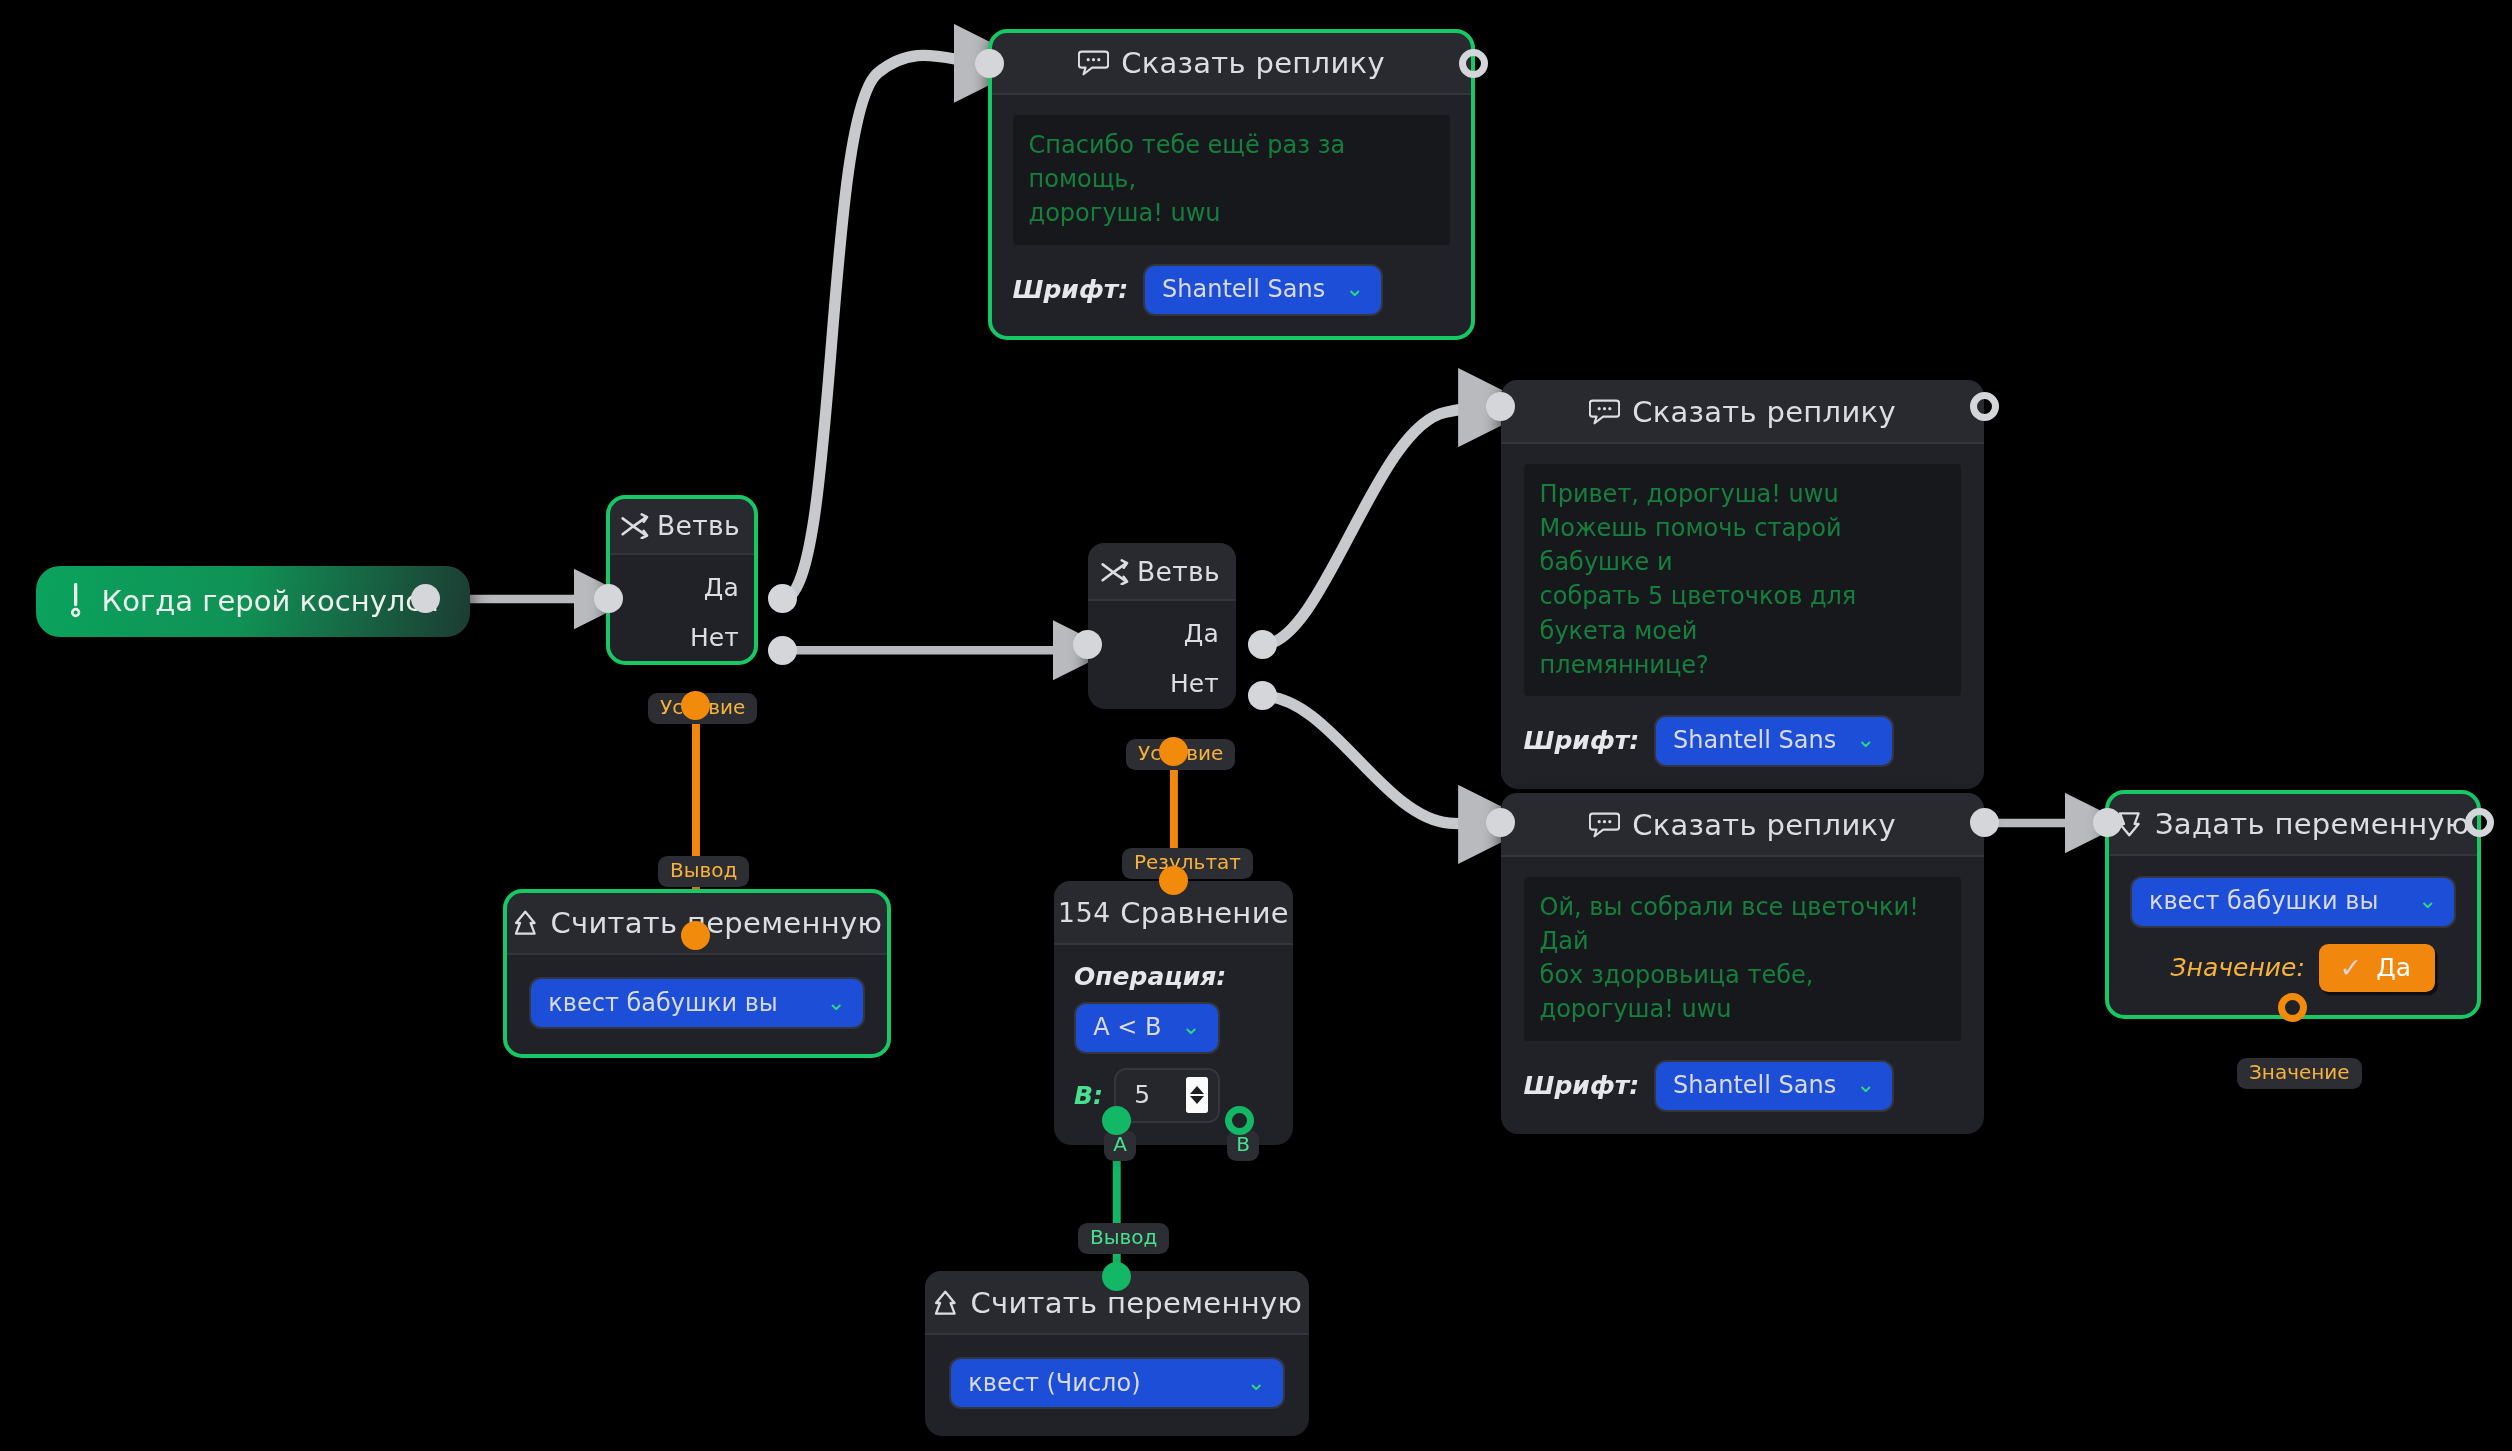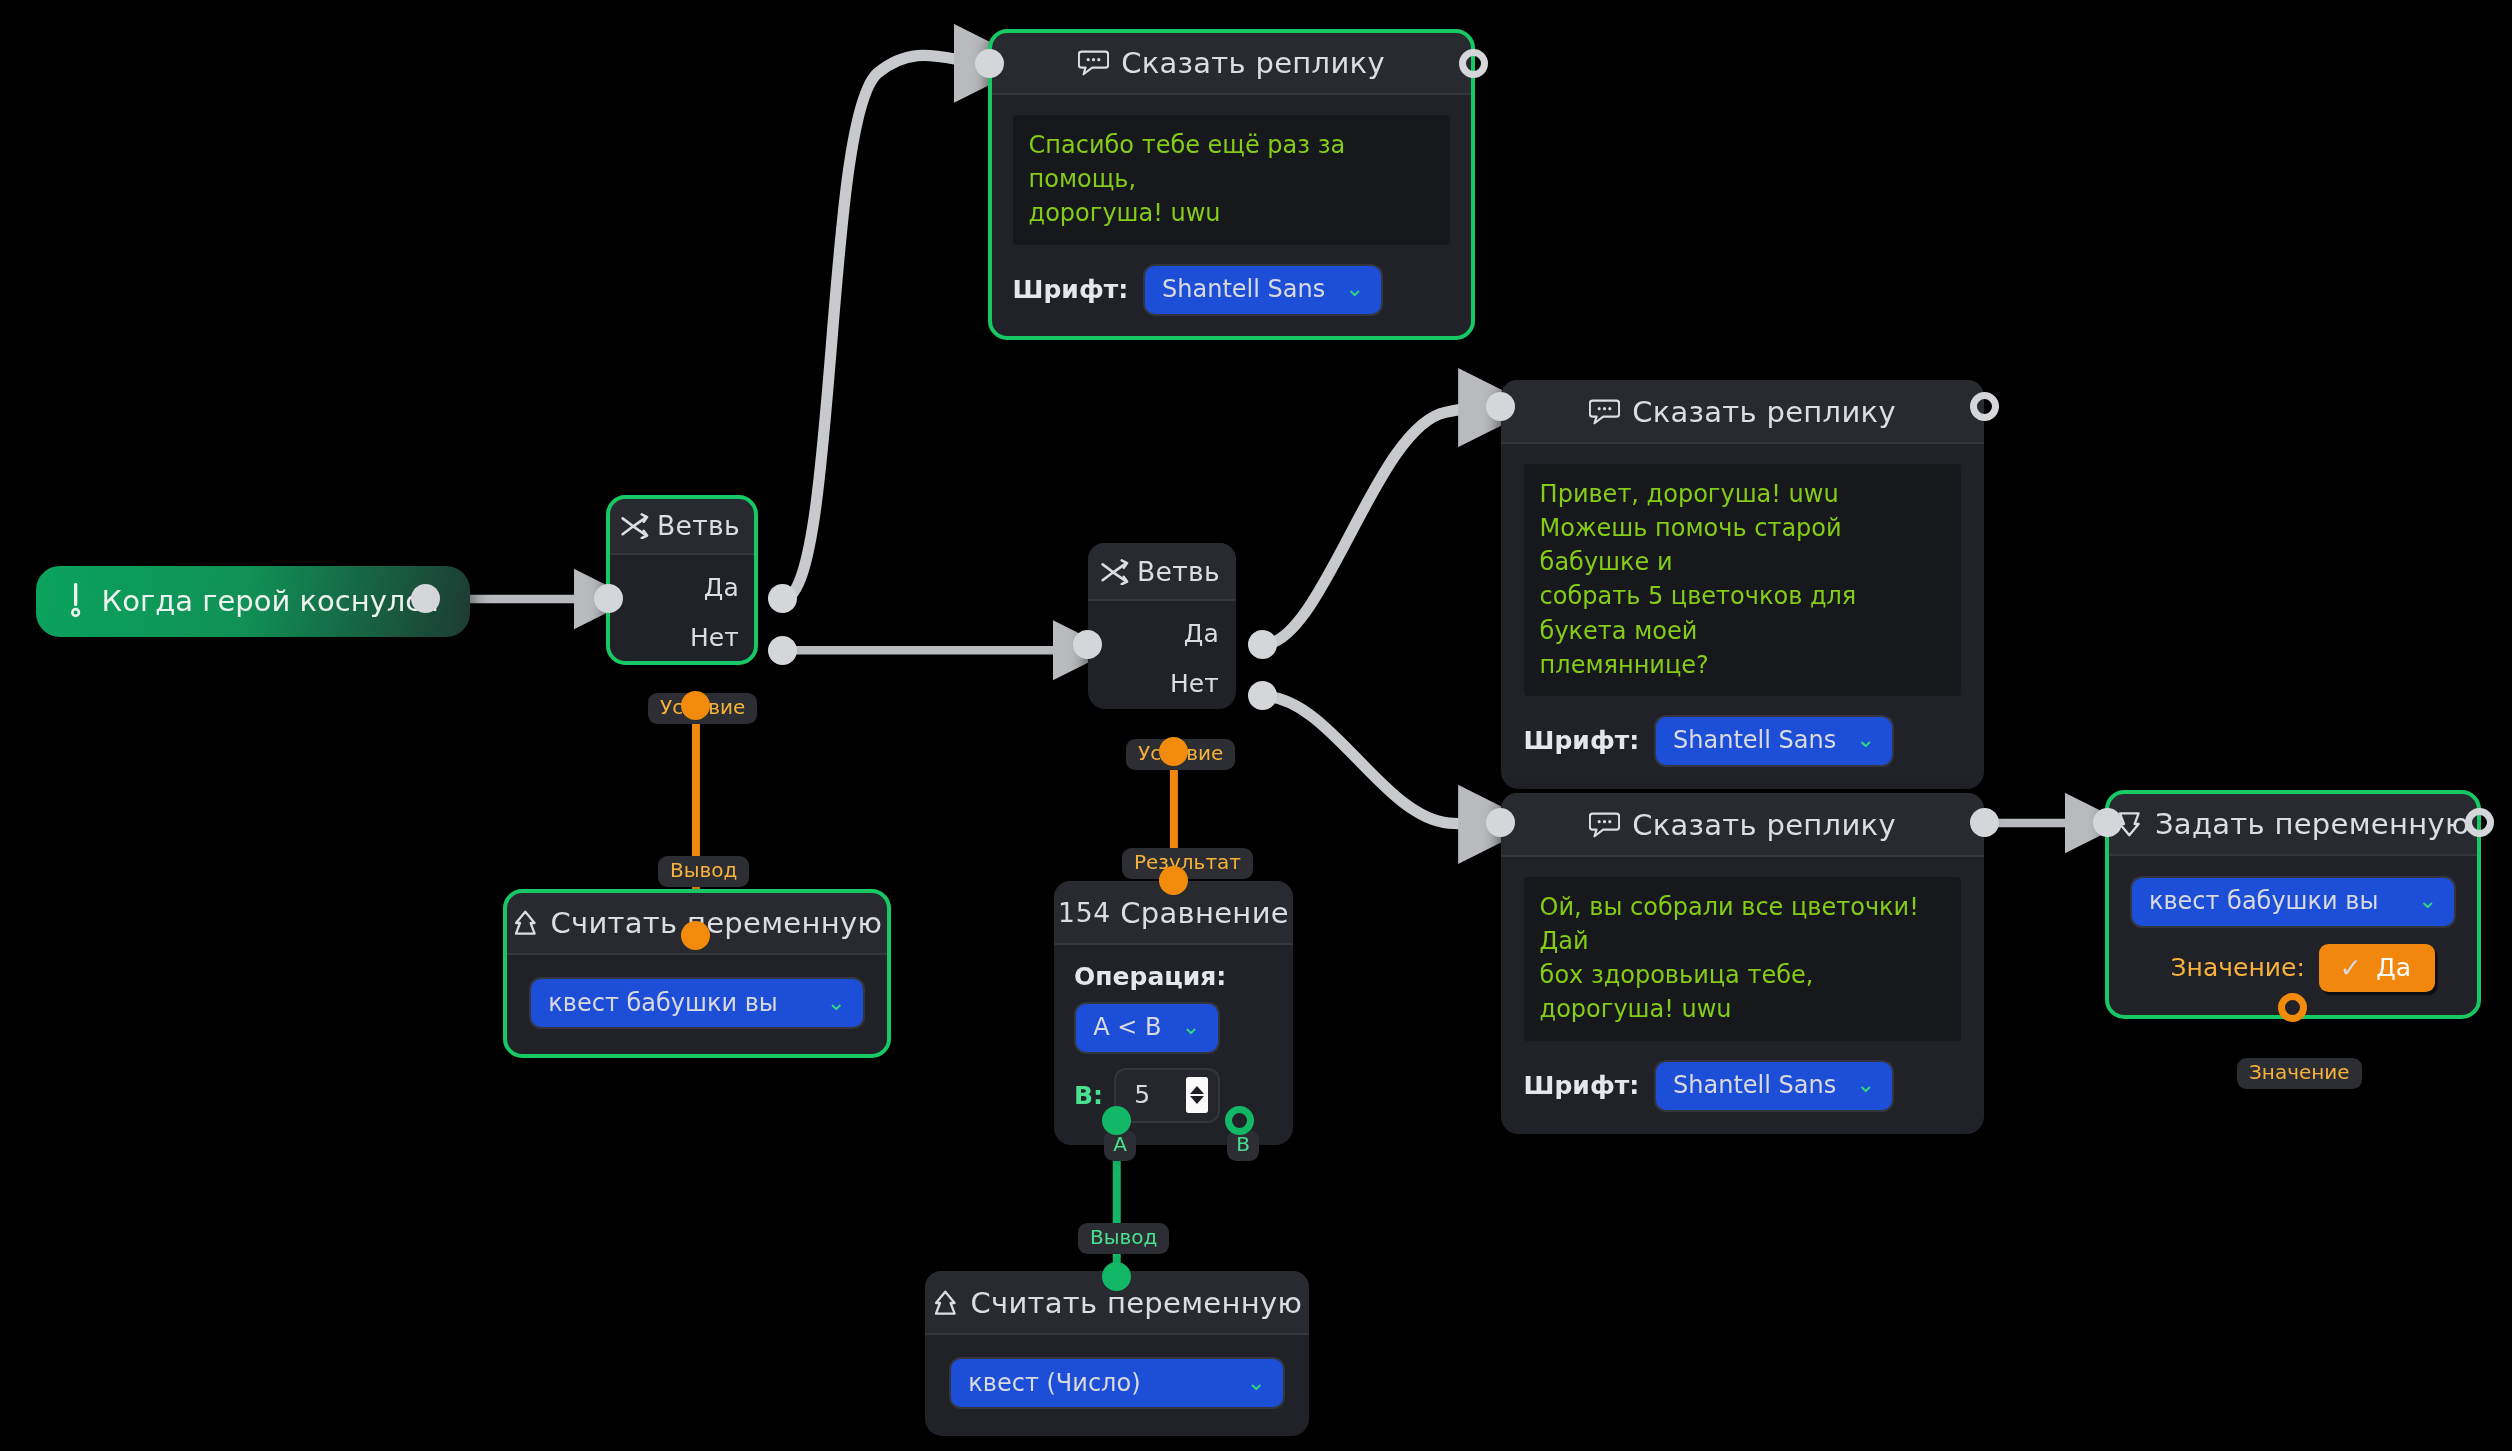--- a/index.html
+++ b/index.html
@@ -77,25 +77,25 @@
     border-radius: 24px;
     background: linear-gradient(100deg, #0aa35e 0%, #109155 48%, #1d3b33 100%);
     box-shadow: 0 6.6px 20px rgba(0,0,0,0.7);
   }
   .startnode .title { color: #eef2ef; font-size: 29px; white-space: nowrap; }
 
   
   .textbox {
     background: #17181c; border-radius: 4px;
     padding: 13.3px 16px 14.6px 16px;
-    color: #84cc16; font-size: 24px; line-height: 1.42;
+    color: #15803d; font-size: 24px; line-height: 1.42;
     white-space: pre-line;
   }
   .row { display: flex; align-items: center; gap: 14.6px; margin-top: 18.6px; }
-  .lbl { color: #e6e7eb; font-size: 25px; font-weight: bold; white-space: nowrap; }
+  .lbl { color: #e6e7eb; font-size: 25px; font-weight: bold; white-space: nowrap; font-style: italic; }
   .lbl.orange { color: #f7b23b; font-weight: normal; margin-left: 41px; }
   .lbl.green  { color: #49e08f; }
   .select {
     display: inline-flex; align-items: center; justify-content: space-between;
     gap: 20px;
     background: #1d4ed8; border: 2px solid #34363d; border-radius: 12px;
     padding: 9.3px 17.3px 10.6px 17.3px;
     color: #d9dade; font-size: 24px; white-space: nowrap;
   }
   .chev { color: #2fd57f; font-size: 22.6px; line-height: .6; }

